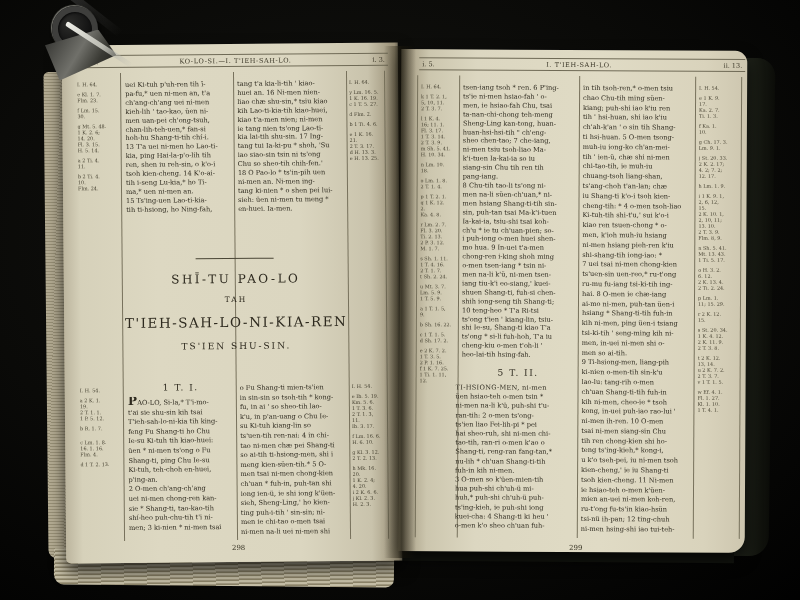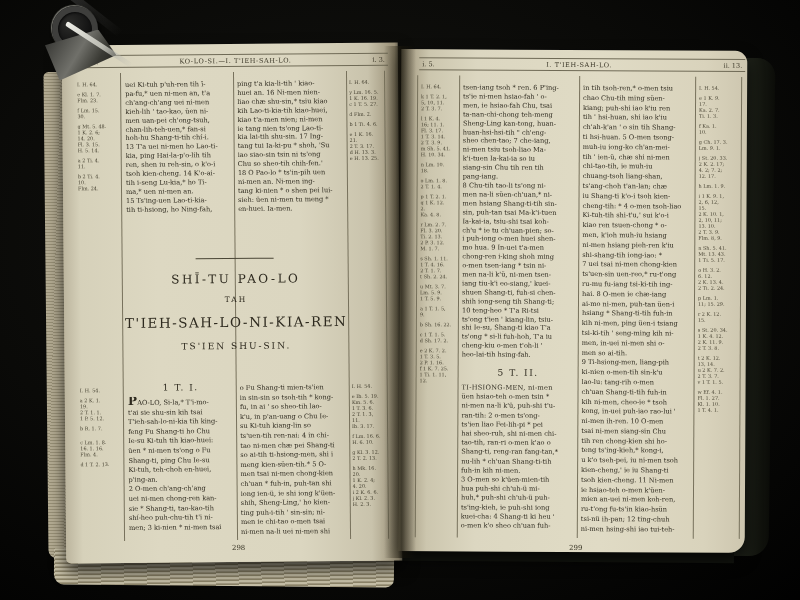--- a/index.html
+++ b/index.html
@@ -121,21 +121,21 @@
         <div class="line">13 T'a uei ni-men ho Lao-ti-</div>
         <div class="line">kia, ping Hai-la-p'o-lih tih</div>
         <div class="line">ren, shen iu reh-sin, o k'o-i</div>
         <div class="line">tsoh kien-cheng. 14 K'o-ai-</div>
         <div class="line">tih i-seng Lu-kia,* ho Ti-</div>
         <div class="line">ma,* uen ni-men an.</div>
         <div class="line">15 Ts'ing-uen Lao-ti-kia-</div>
         <div class="line">tih ti-hsiong, ho Ning-fah,</div>
       </div>
     <div class="tcol" style="left:175px;top:36px;width:107px" data-bind-list="book.left_page.col2_top_lines">
-        <div class="line">ping t'a kia-li-tih ' kiao-</div>
+        <div class="line">tang t'a kia-li-tih ' kiao-</div>
         <div class="line">huei an. 16 Ni-men nien-</div>
         <div class="line">liao chæ shu-sin,* tsiu kiao</div>
         <div class="line">kih Lao-ti-kia-tih kiao-huei,</div>
         <div class="line">kiao t'a-men nien; ni-men</div>
         <div class="line">ie tang nien ts'ong Lao-ti-</div>
         <div class="line">kia lai-tih shu-sin. 17 Ing-</div>
         <div class="line">tang tui Ia-ki-pu * shoh, 'Su</div>
         <div class="line">iao siao-sin tsin ni ts'ong</div>
         <div class="line">Chu so sheo-tih chih-fen.'</div>
         <div class="line">18 O Pao-lo * ts'in-pih uen</div>
@@ -212,21 +212,21 @@
         <div class="line">fu, in ai ' so sheo-tih lao-</div>
         <div class="line">k'u, in p'an-uang o Chu Ie-</div>
         <div class="line">su Ki-tuh kiang-lin so</div>
         <div class="line">ts'uen-tih ren-nai: 4 in chi-</div>
         <div class="line">tao ni-men chæ pei Shang-ti</div>
         <div class="line">so ai-tih ti-hsiong-men, shi i</div>
         <div class="line">meng kien-süen-tih.* 5 O-</div>
         <div class="line">men tsai ni-men chong-kien</div>
         <div class="line">ch'uan * fuh-in, puh-tan shi</div>
         <div class="line">iong ien-ü, ie shi iong k'üen-</div>
-        <div class="line">shih, Sheng-Ling,' ho kien-</div>
+        <div class="line">sieh, Sheng-Ling,' ho kien-</div>
         <div class="line">ting puh-i-tih ' sin-sin; ni-</div>
         <div class="line">men ie chi-tao o-men tsai</div>
         <div class="line">ni-men na-li uei ni-men shi</div>
       </div>
     <div class="refcol" style="left:287px;top:340px;width:33px" data-bind-list="book.left_page.refs_right_bottom">
         <div class="line">I. H. 54.</div>
         <div class="line"></div>
         <div class="line">e Ib. 5. 19.</div>
         <div class="line">Km. 5. 6.</div>
         <div class="line">1 T. 3. 6.</div>
@@ -351,21 +351,21 @@
         <div class="line">10 teng-heo * T'a Ri-tsi</div>
         <div class="line">ts'ong t'ien ' kiang-lin, tsiu-</div>
         <div class="line">shi Ie-su, Shang-ti kiao T'a</div>
         <div class="line">ts'ong * si-li fuh-hoh, T'a iu</div>
         <div class="line">cheng-kiu o-men t'oh-li '</div>
         <div class="line">heo-lai-tih hsing-fah.</div>
       </div>
 
     <div class="sec-head" style="left:62px;top:318px;width:113px" data-bind="book.right_page.section2_heading">5 T. II.</div>
 
-    <div class="tcol lh92" style="left:62px;top:334px;width:113px" data-bind-list="book.right_page.col1_part2_lines">
+    <div class="tcol lh92" style="left:56px;top:334px;width:113px" data-bind-list="book.right_page.col1_part2_lines">
         <div class="line">TI-HSIONG-MEN, ni-men</div>
         <div class="line">üen hsiao-teh o-men tsin *</div>
         <div class="line">ni-men na-li k'ü, puh-shi t'u-</div>
         <div class="line">ran-tih: 2 o-men ts'ong-</div>
         <div class="line">ts'ien liao Fei-lih-pi * pei</div>
         <div class="line">hai sheo-ruh, shi ni-men chi-</div>
         <div class="line">tao-tih, ran-ri o-men k'ao o</div>
         <div class="line">Shang-ti, reng-ran fang-tan,*</div>
         <div class="line">nu-lih * ch'uan Shang-ti-tih</div>
         <div class="line">fuh-in kih ni-men.</div>

